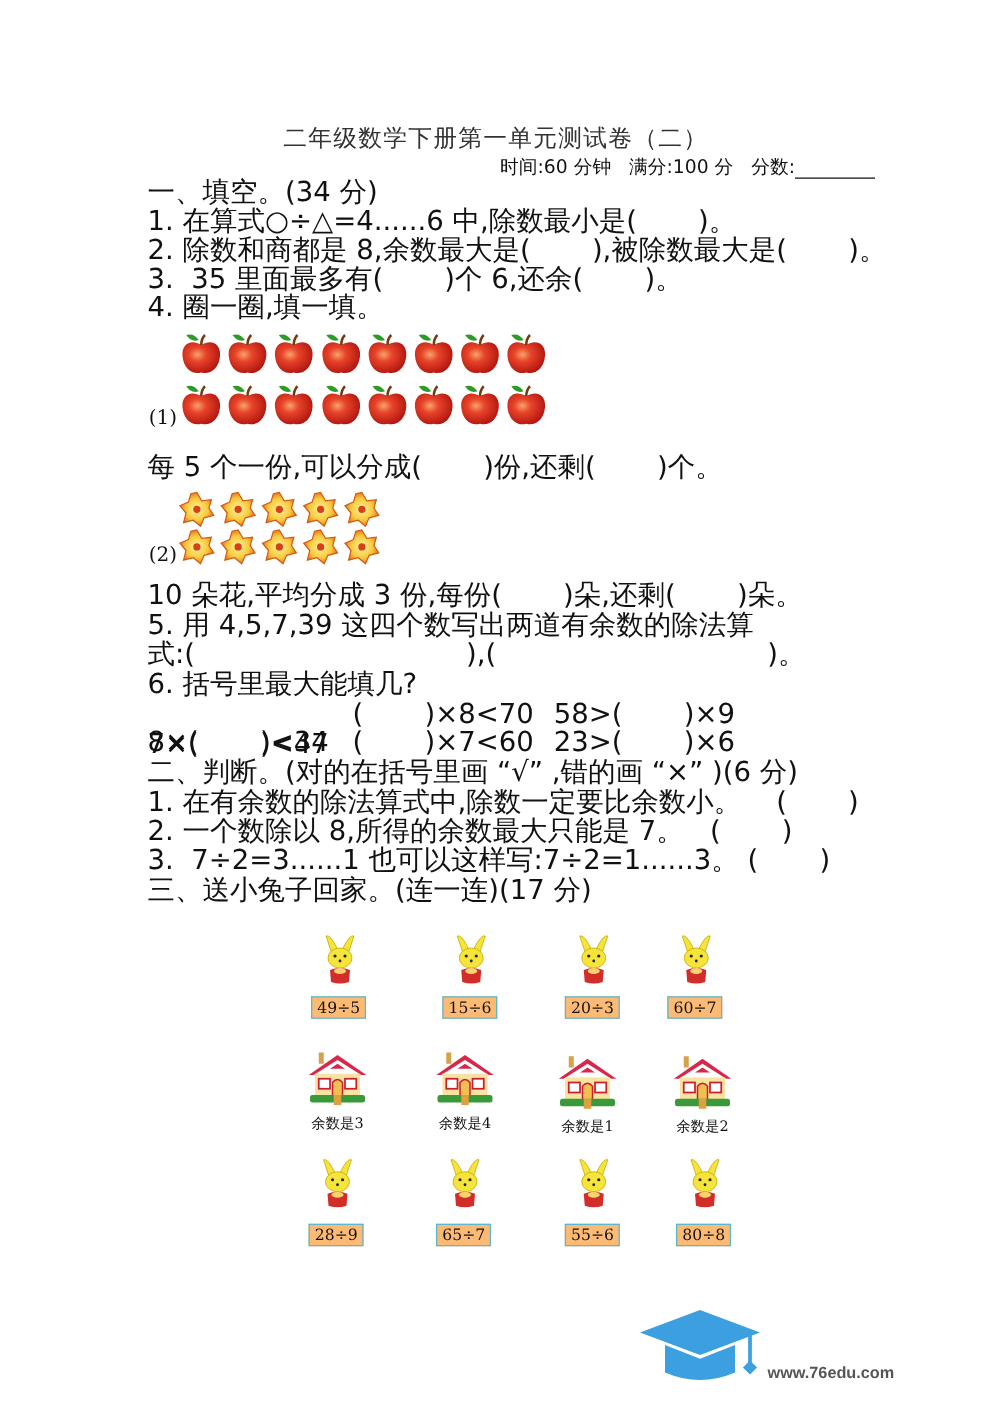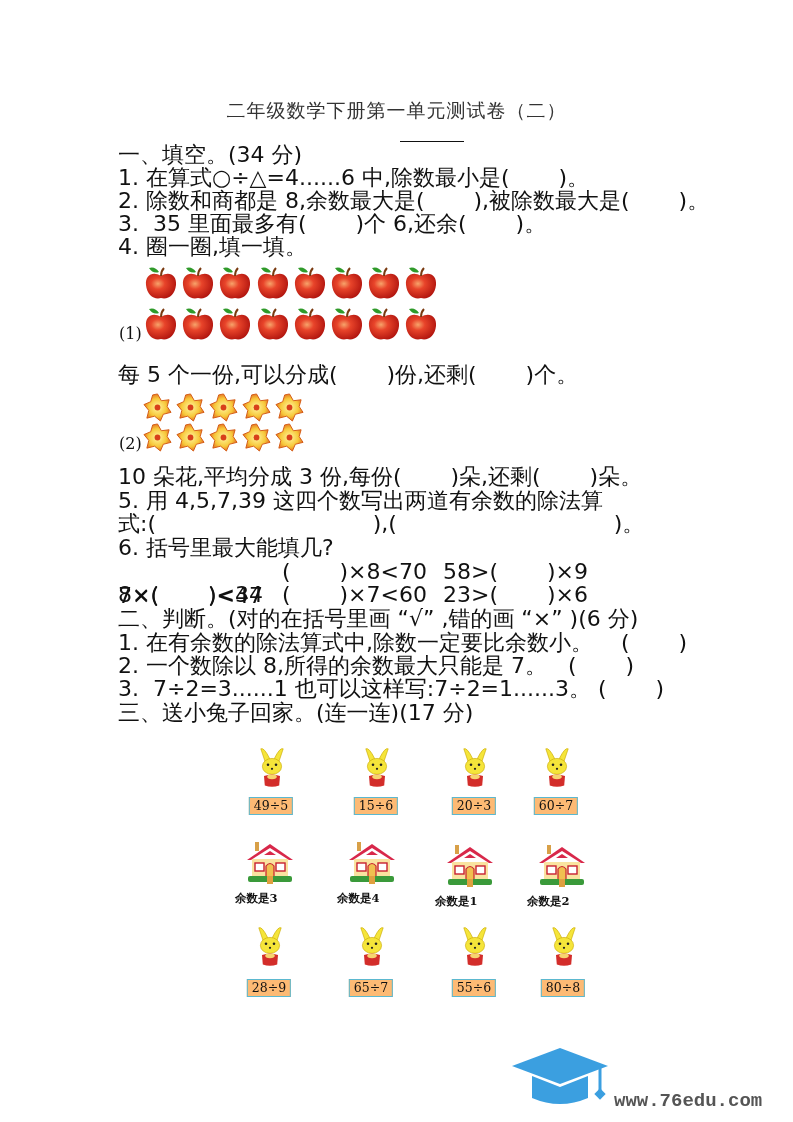--- a/index.html
+++ b/index.html
@@ -12,27 +12,27 @@
   .meta .blank { display:inline-block; width:64px; border-bottom:1px solid #111; height:14px; vertical-align:bottom; }
   .row { position:absolute; display:flex; }
   .apple { width:36px; height:36px; position:relative; margin-right:1.2px; }
   .flower { width:31px; height:29px; position:relative; margin-right:2px; }
   .label-n { position:absolute; font-size:16px; font-family:"DejaVu Serif", serif; }
   .rabbit-card { position:absolute; width:70px; height:70px; }
   .eq-box { position:absolute; left:50%; transform:translateX(-50%); bottom:0;
             border:1.5px solid #5bb8cf; padding:0 4px; font-size:12.5px; line-height:16px;
             font-family:"DejaVu Serif", serif; white-space:nowrap; background:#fdba74; }
   .house-card { position:absolute; width:70px; height:72px; }
-  .house-label { position:absolute; left:0; width:100%; bottom:0; 
-                 font-size:11.5px; font-family:"DejaVu Serif", serif; font-weight:bold; white-space:nowrap; }
+  .house-label { position:absolute; left:0; width:100%; bottom:0; text-align:center;
+                 font-size:11.5px; font-family:"DejaVu Serif", serif; font-weight:normal; white-space:nowrap; }
   .logo { position:absolute; left:510px; top:1042px; width:280px; height:75px; }
   .logo-cn { position:absolute; left:102px; top:0; font-size:37px; font-weight:bold; color:#e84c7c;
              letter-spacing:2px; white-space:nowrap; font-family:"DejaVu Sans", sans-serif; }
-  .logo-url { position:absolute; left:104px; top:48px; font-size:19px; font-weight:bold; color:#555;
-              white-space:nowrap; font-family:Liberation Mono, monospace; }
+  .logo-url { position:absolute; left:104px; top:48px; font-size:13px; font-weight:bold; color:#555;
+              white-space:nowrap; font-family:Liberation Sans, sans-serif; }
 </style>
 </head>
 <body>
 
 <svg width="0" height="0" style="position:absolute">
   <defs>
     <radialGradient id="appleG" cx="40%" cy="40%" r="65%">
       <stop offset="0%" stop-color="#f7a36a"></stop>
       <stop offset="35%" stop-color="#e8442a"></stop>
       <stop offset="100%" stop-color="#b0140e"></stop>
@@ -69,21 +69,21 @@
       <rect x="10" y="23" width="9" height="8" fill="#fff" stroke="#c82030" stroke-width="1.4"></rect>
       <rect x="31" y="23" width="9" height="8" fill="#fff" stroke="#c82030" stroke-width="1.4"></rect>
       <path d="M21 39 L21 26 Q25 21 29 26 L29 39Z" fill="#f0c050" stroke="#c82030" stroke-width="1.2"></path>
       <rect x="3" y="36" width="44" height="6" rx="2" fill="#3a9a3a"></rect>
       <rect x="22" y="36" width="6" height="8" fill="#e0a040"></rect>
     </symbol>
   </defs>
 </svg>
 
 <div class="title">二年级数学下册第一单元测试卷（二）</div>
-<div class="meta"><span class="blank"></span></div>
+<div class="meta"><span>时间:60 分钟   满分:100 分   分数:</span><span class="blank"></span></div>
 
 <div class="line" style="top:144px">一、填空。(34 分)</div>
 <div class="line" style="top:167px">1. 在算式○÷△=4......6 中,除数最小是(       )。</div>
 <div class="line" style="top:190px">2. 除数和商都是 8,余数最大是(       ),被除数最大是(       )。</div>
 <div class="line" style="top:213px">3.  35 里面最多有(       )个 6,还余(       )。</div>
 <div class="line" style="top:236px">4. 圈一圈,填一填。</div>
 
 <div class="row" style="left:143px; top:265px">
   <svg class="apple">
       <use href="#apple-sym"></use>

